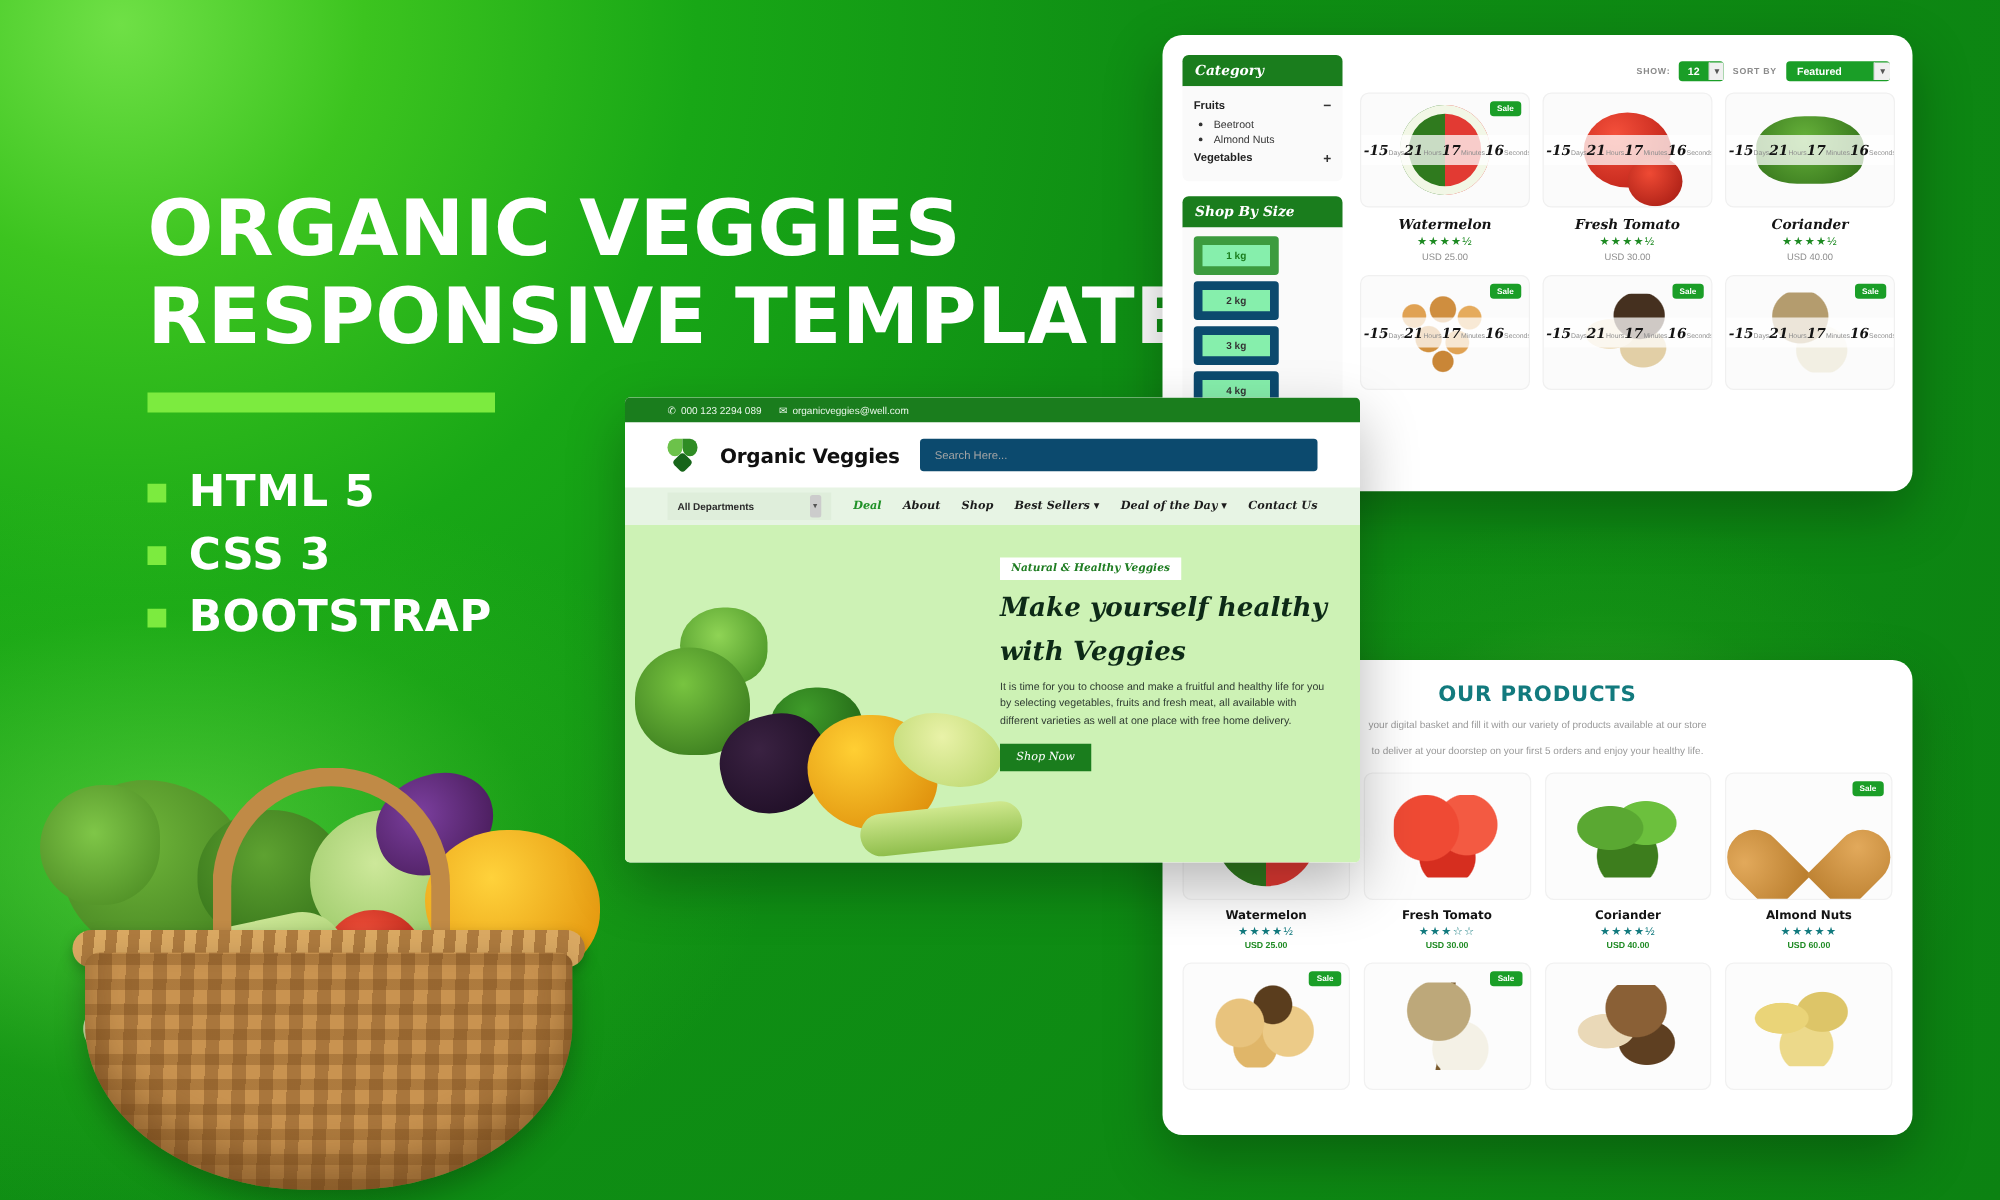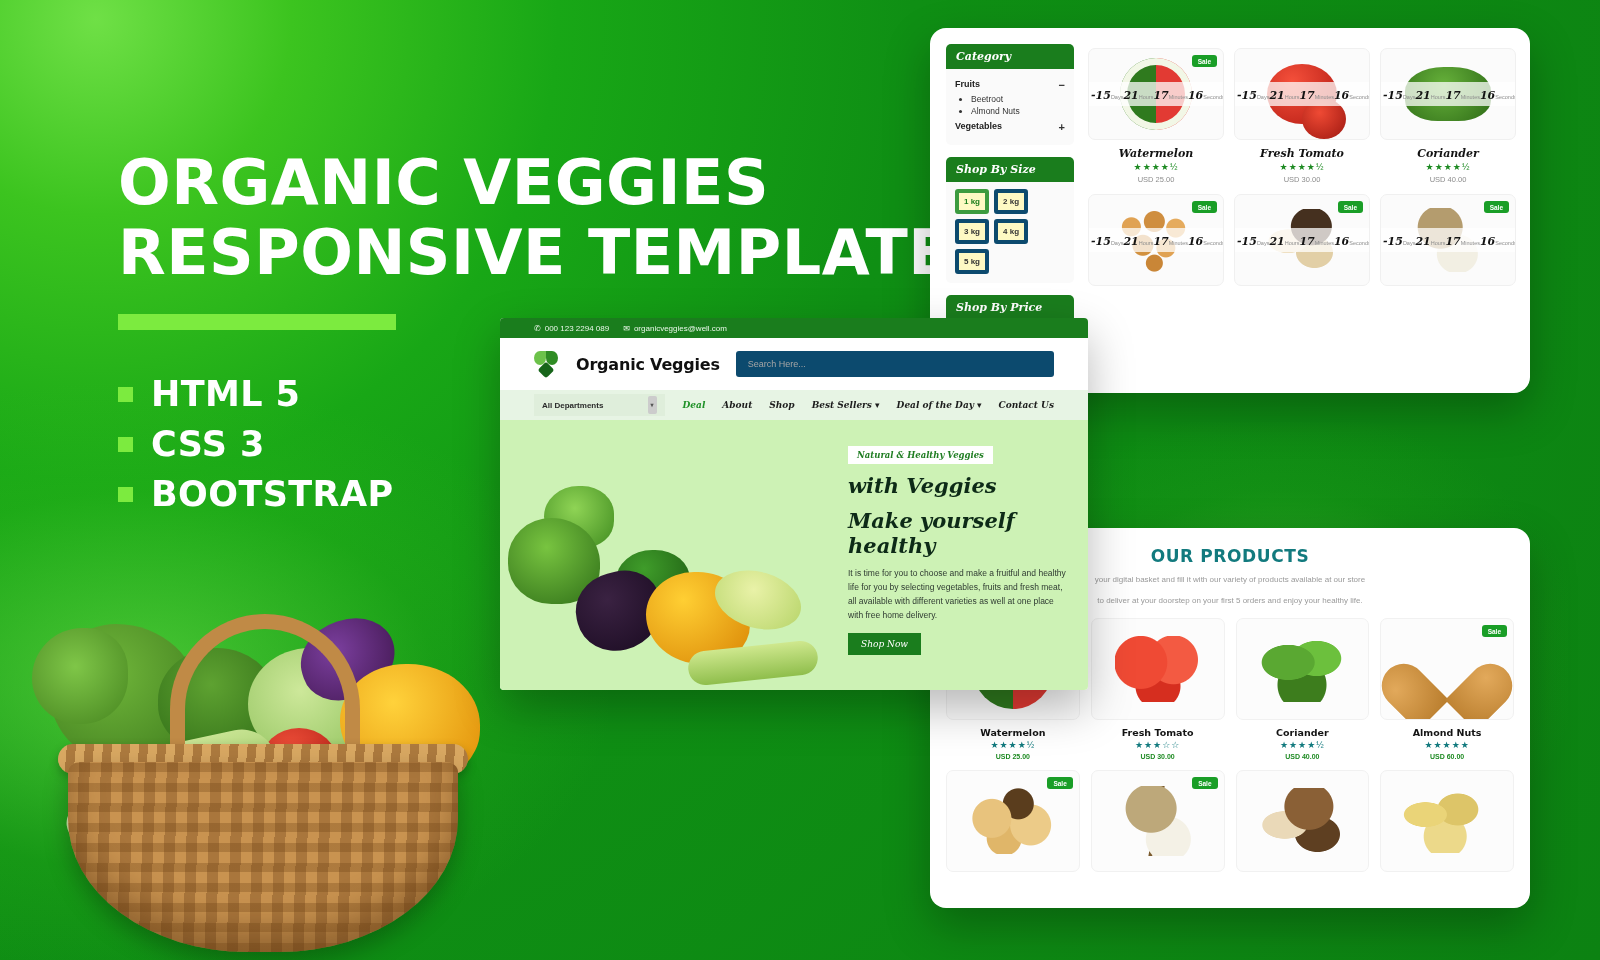--- a/index.html
+++ b/index.html
@@ -119,23 +119,23 @@
   .widget-body { background: #fafafa; padding: 7px 9px 9px; border-radius: 0 0 5px 5px; }
   .cat-row {
     display: flex; justify-content: space-between; align-items: flex-start;
     font-size: 9px; font-weight: 700; color: #222; margin: 3px 0;
   }
   .cat-sign { font-size: 11px; font-weight: 700; color: #333; }
   .cat-sub { list-style: disc; margin: 2px 0 5px 16px; }
   .cat-sub li { font-size: 8.5px; color: #333; margin: 2px 0; }
   .size-grid { display: flex; flex-wrap: wrap; gap: 5px; }
   .size-chip {
-    border: 4px solid #0c4a6e; background: #fef9c3;
+    border: 7px solid #0c4a6e; background: #86efac;
     font-size: 8px; font-weight: 700; color: #333;
-    padding: 4px 5px; border-radius: 3px;
+    padding: 4px 19px; border-radius: 3px;
   }
   .size-chip.sel { border-color: #3c9b3f; color: #1a7d1d; }
   .price-list { list-style: disc; margin-left: 14px; }
   .price-list li { font-size: 8.5px; color: #3c3c3c; margin: 3.5px 0; }
   .price-list li:first-child { color: #57a23c; }
 
   .shop-main { flex: 1; min-width: 0; }
   .shop-toolbar {
     display: flex; justify-content: flex-end; align-items: center;
     gap: 7px; height: 26px; padding-right: 4px;
@@ -273,21 +273,21 @@
   }
   .hv { position: absolute; }
   .hv1 { left: 8px;  bottom: 86px; width: 92px;  height: 86px;  background: radial-gradient(circle at 42% 34%, #78c440, #2f6f18); border-radius: 50% 56% 44% 50%; }
   .hv2 { left: 76px; bottom: 40px; width: 86px;  height: 78px;  background: radial-gradient(circle at 40% 32%, #3a2242, #190a20); border-radius: 50% 46% 56% 50%; transform: rotate(-14deg); }
   .hv3 { left: 146px; bottom: 26px; width: 104px; height: 92px;  background: radial-gradient(circle at 36% 30%, #ffcf33, #d98505); border-radius: 48% 52% 44% 56%; }
   .hv4 { left: 116px; bottom: 78px; width: 74px;  height: 62px;  background: radial-gradient(circle at 38% 30%, #3f9c2a, #1d5c12); border-radius: 50% 48% 54% 46%; }
   .hv5 { left: 214px; bottom: 62px; width: 88px;  height: 56px;  background: radial-gradient(circle at 42% 34%, #e9f2a8, #b6d468); border-radius: 50%; transform: rotate(16deg); }
   .hv6 { left: 188px; bottom: 10px; width: 130px; height: 34px;  background: linear-gradient(180deg, #cfe88e, #8fbe4c); border-radius: 22px; transform: rotate(-6deg); }
   .hv7 { left: 44px;  bottom: 142px; width: 70px; height: 62px;  background: radial-gradient(circle at 44% 36%, #8fd455, #3f8b1f); border-radius: 52% 48% 46% 54%; }
 
-  .hero-mock-copy { position: absolute; left: 300px; top: 24px; right: 18px; margin-left: 48px; }
+  .hero-mock-copy { position: absolute; left: 300px; top: 24px; right: 18px; }
   .hm-badge {
     display: inline-block; background: #ffffff;
     font-family: "DejaVu Serif", serif; font-style: italic; font-weight: 700;
     font-size: 8.5px; color: #1f7d22; padding: 4px 9px;
   }
   .hm-title {
     margin-top: 10px;
     font-family: "DejaVu Serif", serif; font-style: italic; font-weight: 700;
     font-size: 21px; line-height: 1.18; color: #0d2a17;
   }
@@ -463,20 +463,32 @@
             <li>$400 - $500</li>
             <li>$500 - $600</li>
             <li>$600 - $700</li>
           </ul>
         </div>
       </div>
 
     </div>
 
     <div class="shop-main">
+      <div class="shop-toolbar">
+        <span class="tb-label">SHOW:</span>
+        <span class="tb-select">
+          <span class="val">12</span>
+          <span class="caret">▾</span>
+        </span>
+        <span class="tb-label">SORT BY</span>
+        <span class="tb-select wide">
+          <span class="val">Featured</span>
+          <span class="caret">▾</span>
+        </span>
+      </div>
 
       <div class="prod-grid">
 
         <div class="pcard">
           <div class="pcard-img">
             <span class="sale-badge">Sale</span>
             <span class="art">
                 <span class="a-melon"></span>
               </span>
             <div class="countdown">
@@ -703,19 +715,19 @@
       <span class="hv hv7"></span>
         <span class="hv hv1"></span>
         <span class="hv hv4"></span>
       <span class="hv hv2"></span>
         <span class="hv hv3"></span>
         <span class="hv hv5"></span>
         <span class="hv hv6"></span>
     </div>
     <div class="hero-mock-copy">
       <span class="hm-badge">Natural &amp; Healthy Veggies</span>
+      <div class="hm-title">Make yourself healthy</div>
       <div class="hm-title">with Veggies</div>
-      <div class="hm-title">Make yourself healthy</div>
       <div class="hm-body">It is time for you to choose and make a fruitful and healthy life for you by selecting vegetables, fruits and fresh meat, all available with different varieties as well at one place with free home delivery.</div>
       <span class="hm-btn">Shop Now</span>
     </div>
   </div>
 </div>
 
 </body></html>

